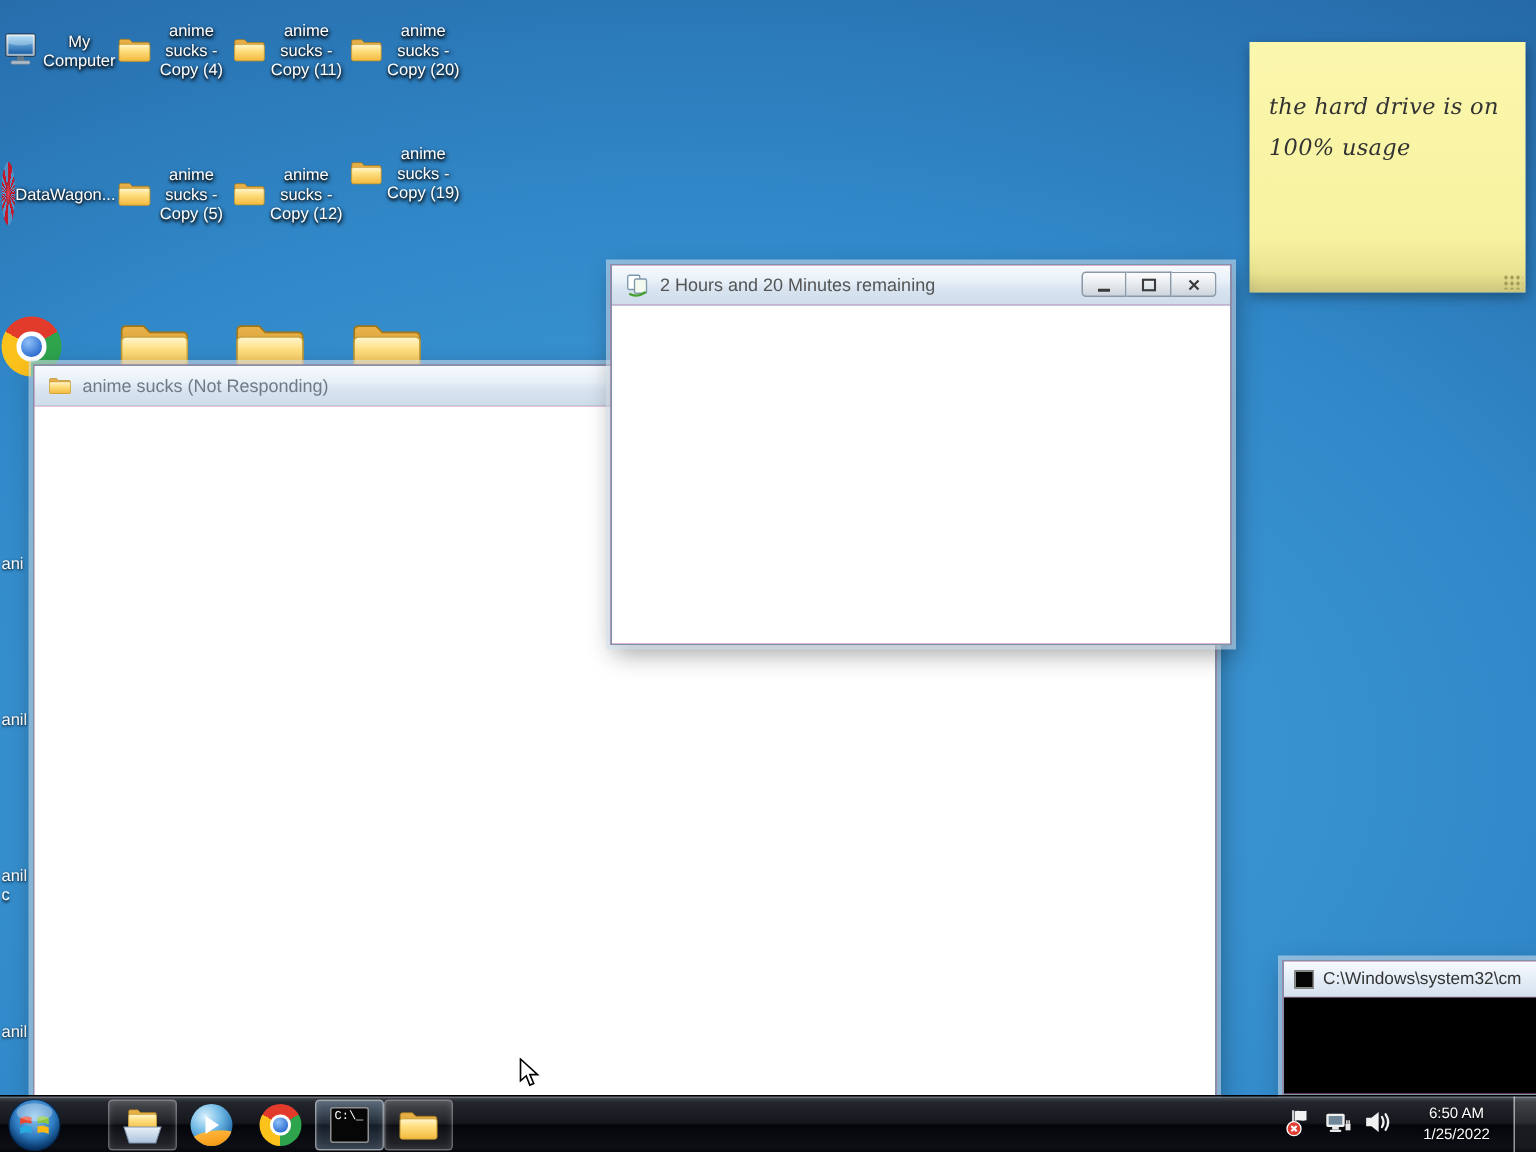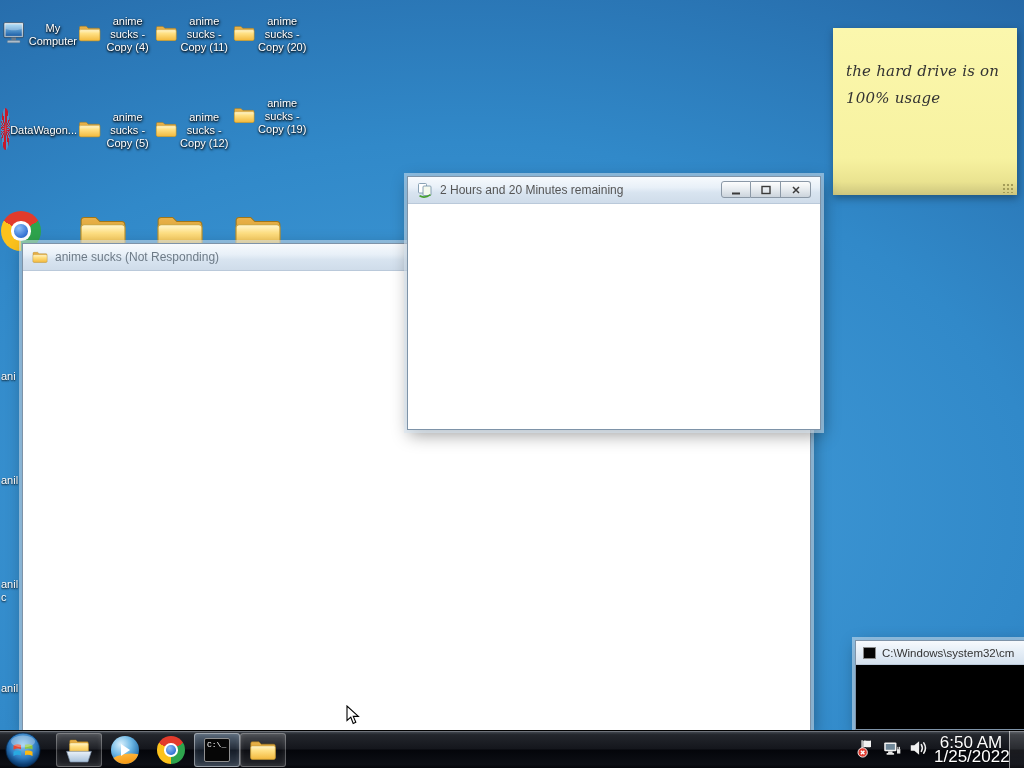--- a/index.html
+++ b/index.html
@@ -47,39 +47,39 @@
     box-shadow:1px 3px 8px rgba(0,0,0,.35)}
   .note-text{font-family:"DejaVu Serif",serif;font-style:italic;font-size:15px;line-height:27px;color:#333;
     white-space:pre-line;letter-spacing:.2px}
   .note-grip{position:absolute;right:2px;bottom:2px;width:13px;height:10px;
     background-image:radial-gradient(#a39c58 1px,transparent 1.3px);background-size:4px 4px}
   
   .taskbar{position:absolute;left:0;bottom:0;width:1024px;height:38px;z-index:50;
     background:linear-gradient(#4a5058,#23262c 10%,#14161c 48%,#04050a 52%,#0d0f15 90%,#05060a);
     border-top:1px solid #000;box-shadow:inset 0 1px 0 rgba(255,255,255,.22)}
   .orb{position:absolute;left:5px;top:1px;width:36px;height:36px}
-  .tb-buttons{position:absolute;left:56px;top:2px;display:flex;}
+  .tb-buttons{position:absolute;left:72px;top:2px;display:flex;}
   .tb-btn{width:46px;height:34px;border-radius:3px;display:flex;align-items:center;justify-content:center}
   .tb-btn.framed{border:1px solid rgba(255,255,255,.30);
     background:linear-gradient(rgba(255,255,255,.17),rgba(255,255,255,.04) 50%,rgba(255,255,255,.10));
     box-shadow:inset 0 0 5px rgba(255,255,255,.12)}
   .tb-btn.active{border-color:rgba(255,255,255,.45);
     background:linear-gradient(rgba(170,205,240,.38),rgba(120,170,220,.14) 50%,rgba(170,205,240,.26))}
   .wmp-ball{width:28px;height:28px;border-radius:50%;position:relative;overflow:hidden;
     background:radial-gradient(circle at 35% 30%,#d9f0fc,#6fb9e6 40%,#1f6aa8 78%,#14507f)}
   .wmp-ball::before{content:"";position:absolute;left:-12%;bottom:-20%;width:124%;height:55%;
     background:linear-gradient(#ffb63c,#ef8a00);border-radius:50%;transform:rotate(-10deg)}
   .wmp-ball::after{content:"";position:absolute;left:10px;top:8px;border-left:9px solid #fff;
     border-top:6px solid transparent;border-bottom:6px solid transparent}
   .cmd-ic{width:26px;height:24px;background:#060606;border:1px solid #909090;border-radius:2px;
     color:#fff;font-family:"Liberation Mono","DejaVu Sans Mono",monospace;font-size:8px;line-height:9px;
     padding:1px 2px;text-align:left;overflow:hidden}
   .tray{position:absolute;left:856px;top:7px;display:flex;gap:6px}
   .tray svg{width:20px;height:20px}
-  .clock{position:absolute;left:934px;top:5px;width:74px;text-align:center;color:#fff;font-size:17px;
+  .clock{position:absolute;left:934px;top:5px;width:74px;text-align:center;color:#fff;font-size:10px;
     line-height:14px;text-shadow:0 1px 1px #000}
   .show-desktop{position:absolute;right:0;top:0;width:15px;height:38px;border-left:1px solid rgba(255,255,255,.55);
     background:linear-gradient(rgba(255,255,255,.14),rgba(255,255,255,.03))}
   .cursor{position:absolute;left:346px;top:705px;z-index:200;pointer-events:none}
 </style>
 </head>
 <body>
 
 <svg width="0" height="0" style="position:absolute" aria-hidden="true">
   <defs>

